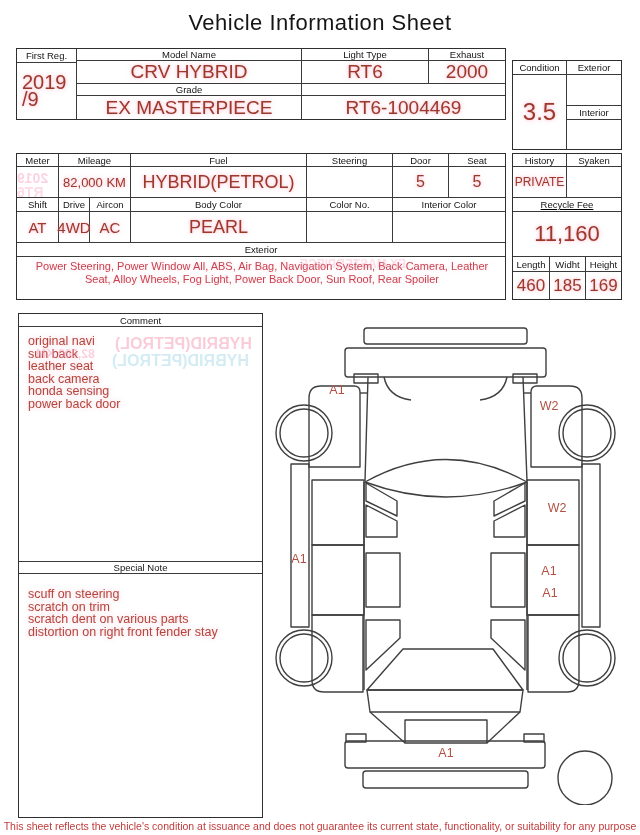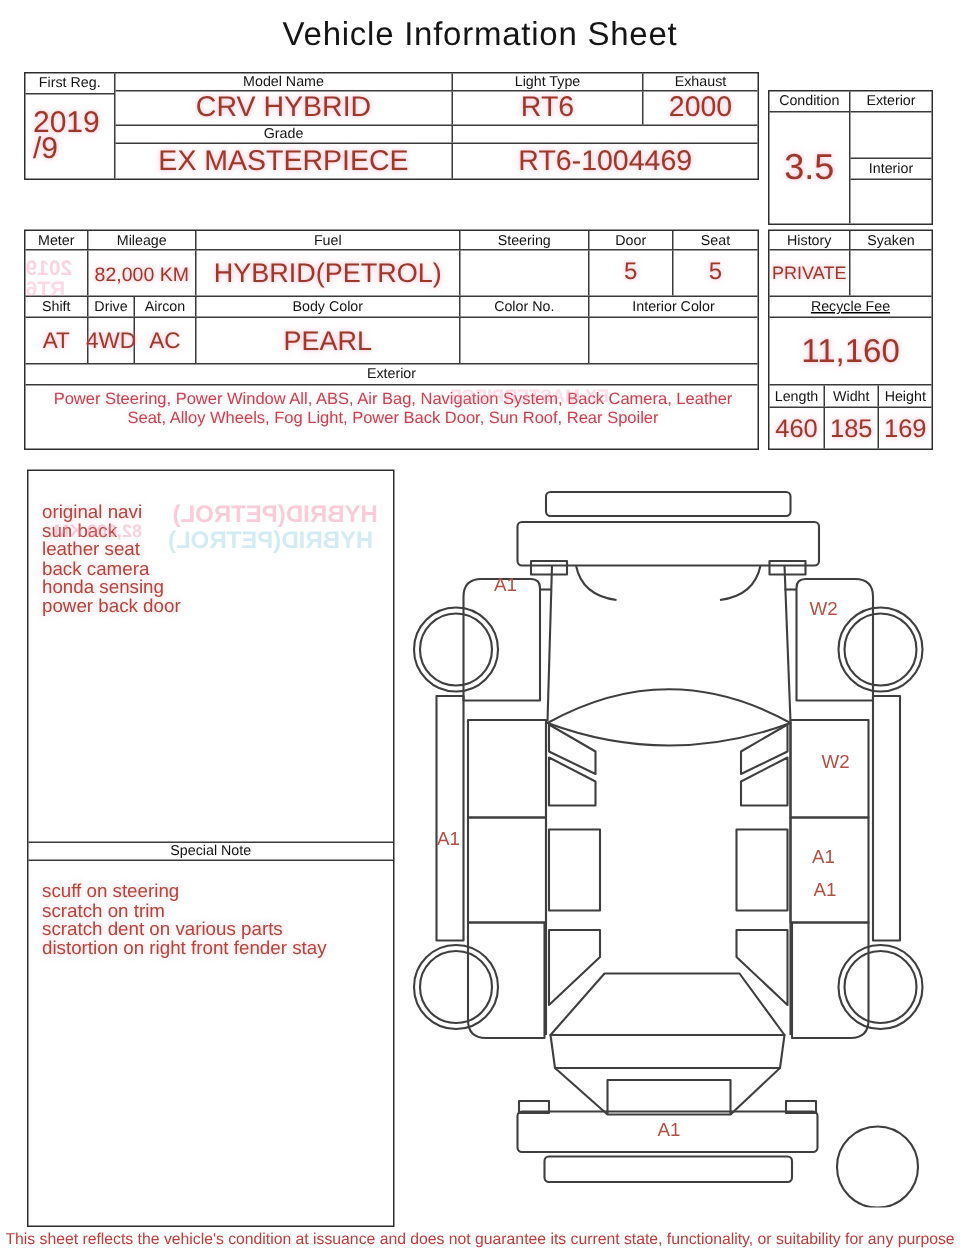--- a/index.html
+++ b/index.html
@@ -160,20 +160,21 @@
       <div class="cell hdr lastc" style="flex:1;">Height</div>
     </div>
     <div class="row last" style="flex:1;">
       <div class="cell val fs17" style="width:37px;">460</div>
       <div class="cell val fs17" style="width:36px;">185</div>
       <div class="cell val fs17 lastc" style="flex:1;">169</div>
     </div>
   </div>
 
   <div class="notebox">
+    <div class="noteband">Comment</div>
     <div class="notelist" id="comment-list">
       <div>original navi</div>
       <div>sun back</div>
       <div>leather seat</div>
       <div>back camera</div>
       <div>honda sensing</div>
       <div>power back door</div>
     </div>
     <div class="noteband mid">Special Note</div>
     <div class="notelist" id="special-list">

